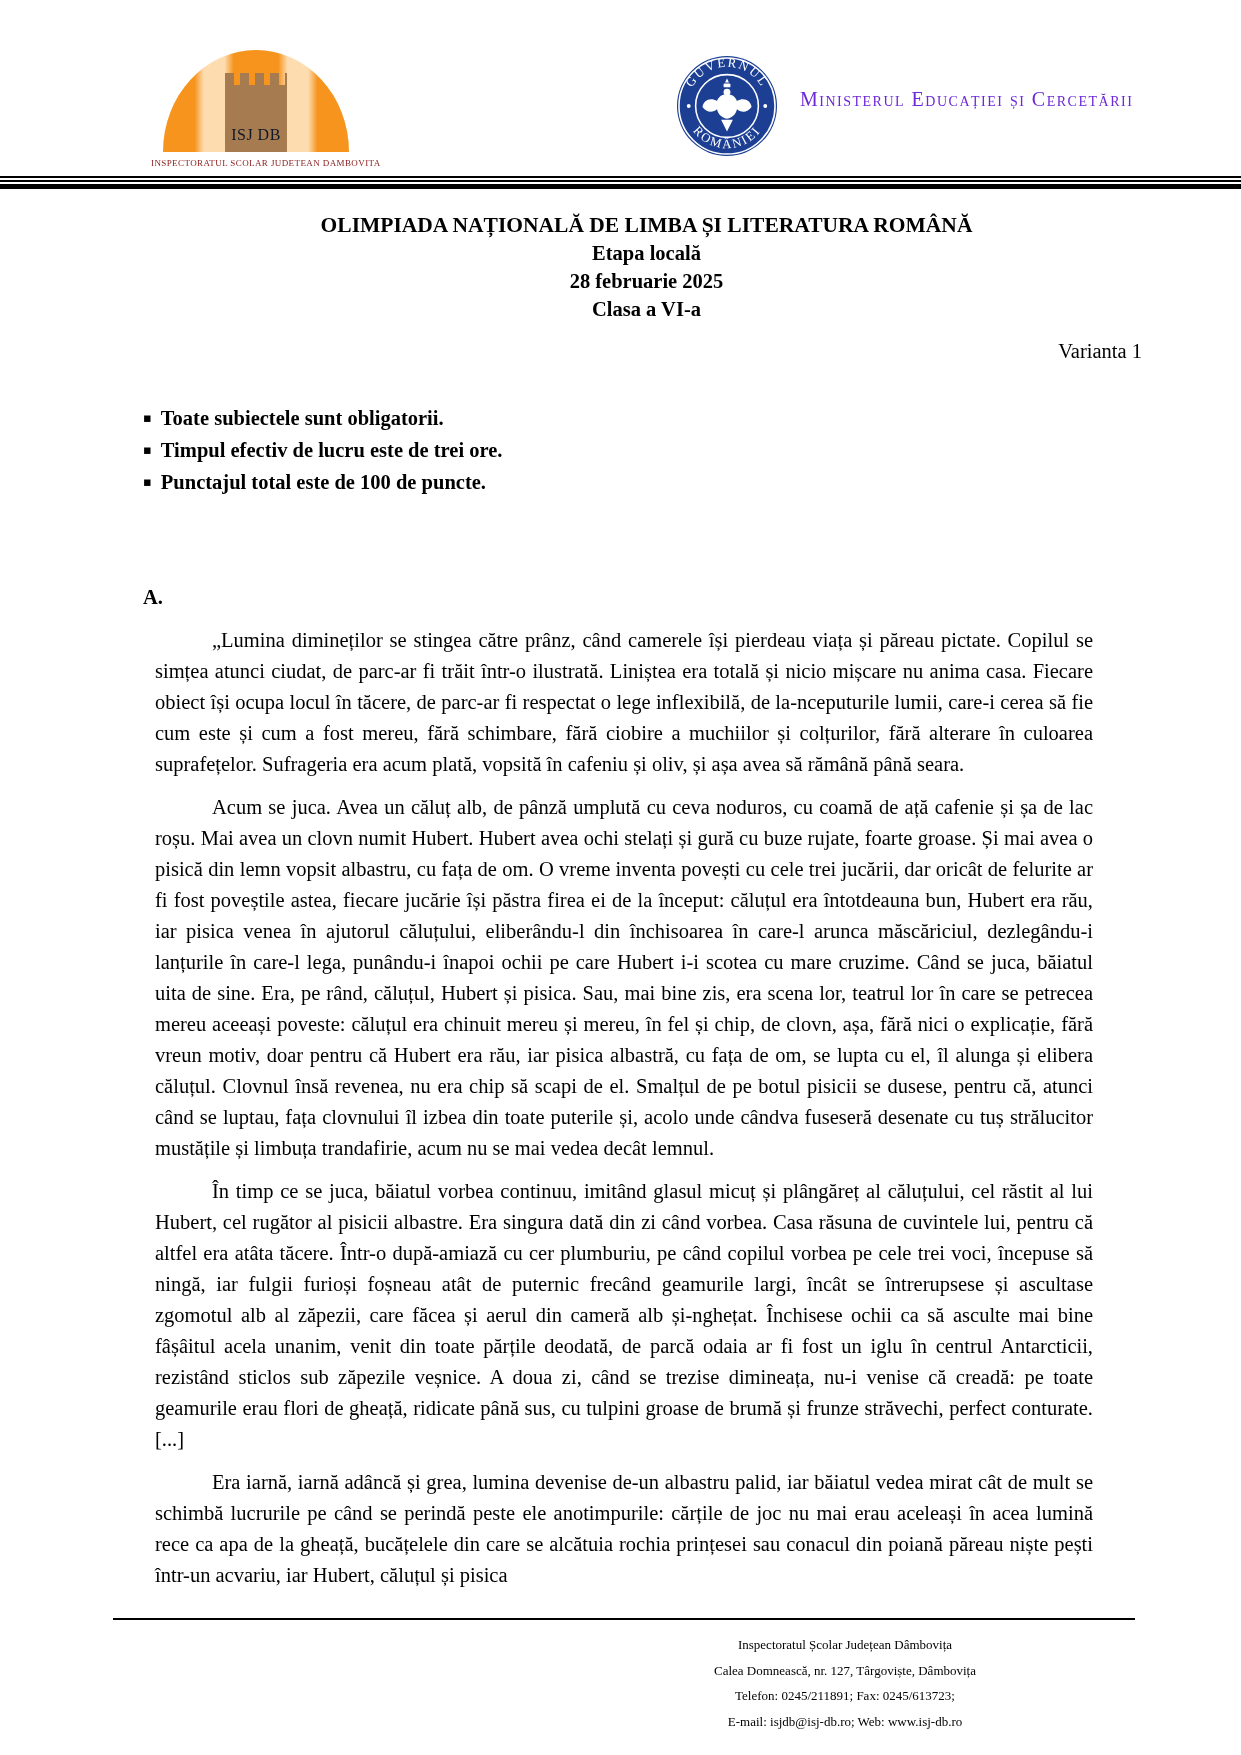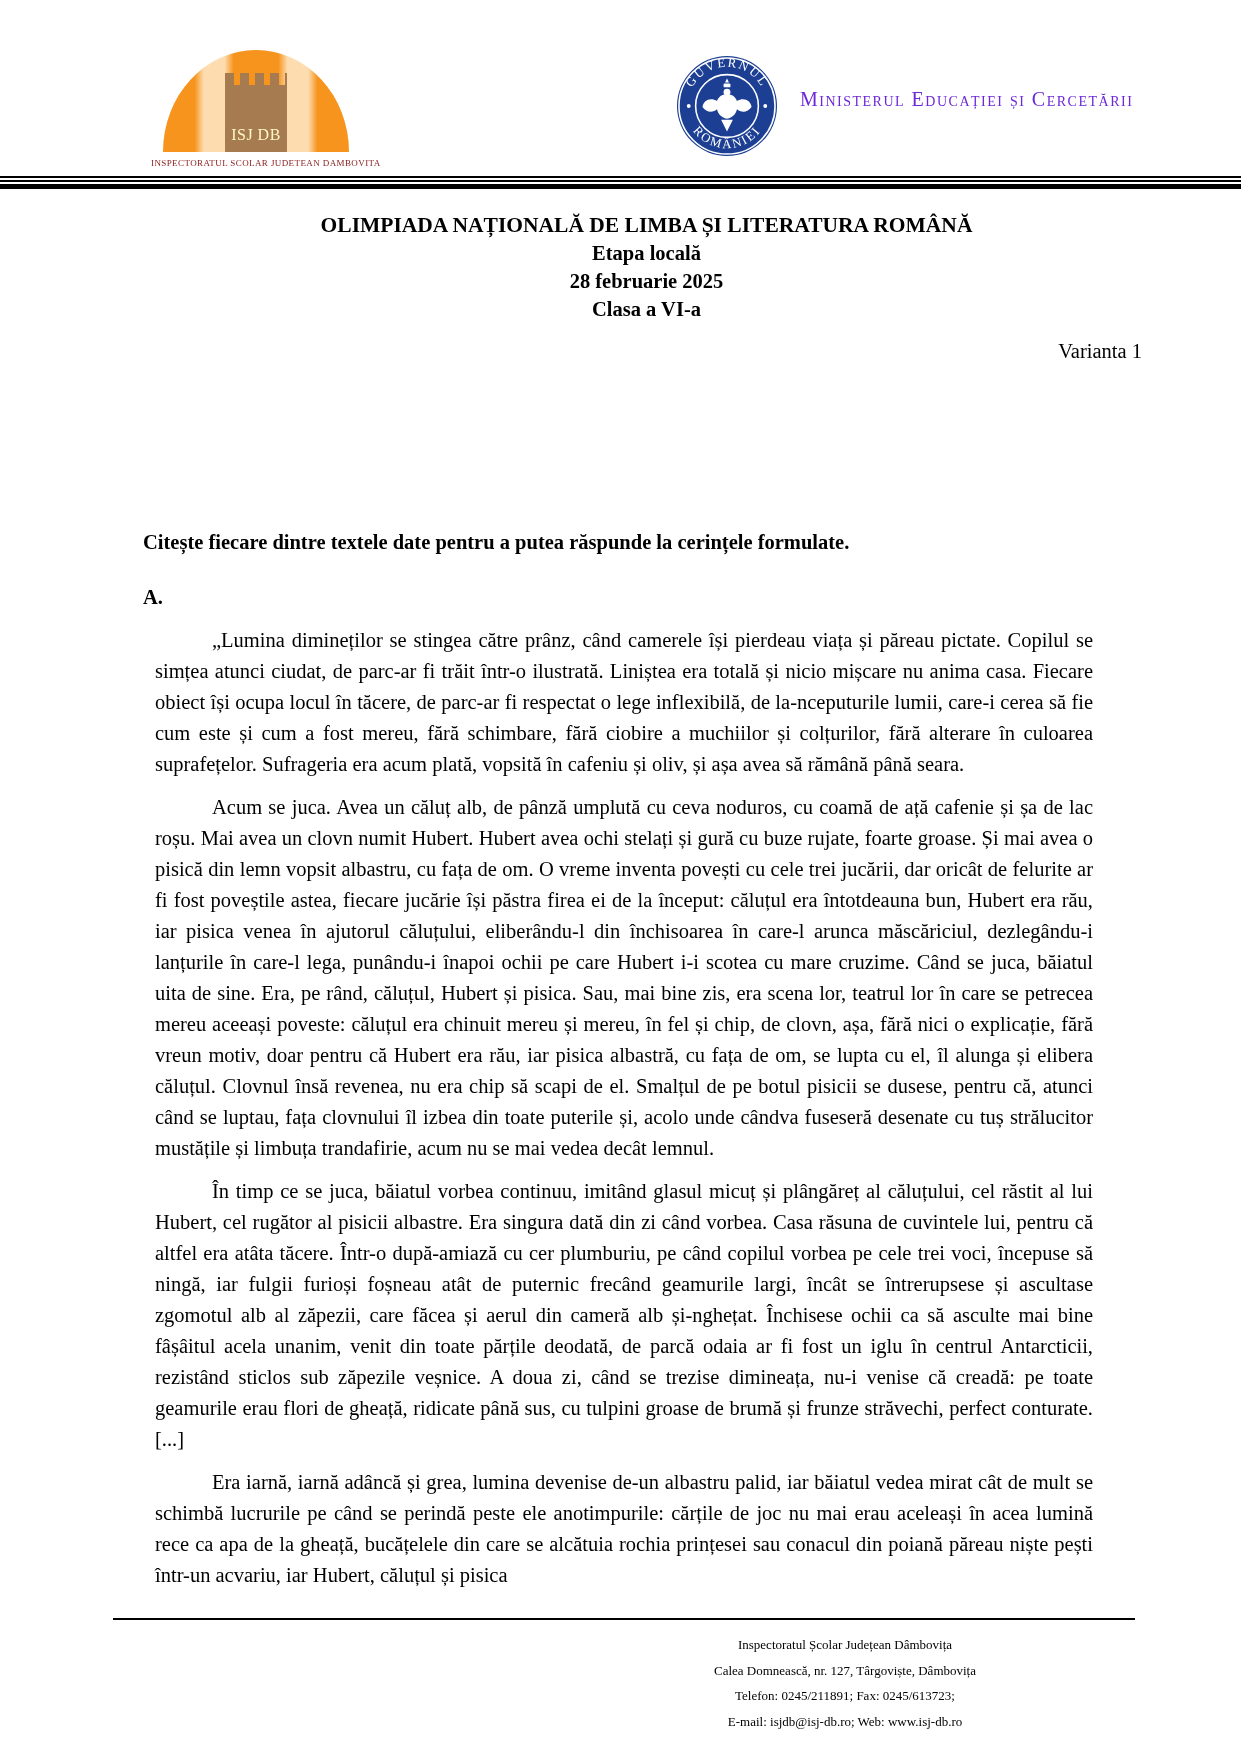--- a/index.html
+++ b/index.html
@@ -25,21 +25,21 @@
   }
   .isj-teeth{
     position:absolute;left:62px;top:23px;width:62px;height:12px;
     background:repeating-linear-gradient(90deg,#A67B4F 0 9px,rgba(0,0,0,0) 9px 15px);
   }
   .isj-tower{
     position:absolute;left:62px;top:35px;width:62px;height:67px;
     background:#A67B4F;
     display:flex;align-items:flex-end;justify-content:center;
   }
-  .isj-acronym{font-size:16px;color:#fef9c3;letter-spacing:.5px;padding-bottom:8px;}
+  .isj-acronym{font-size:16px;color:#0f172a;letter-spacing:.5px;padding-bottom:8px;}
   .isj-caption{
     position:absolute;left:-12px;top:108px;width:214px;
     text-align:center;font-size:9px;letter-spacing:.4px;
     color:#8B2020;white-space:nowrap;
   }
   .gov-seal{position:absolute;left:676px;top:55px;width:102px;height:102px;}
   .ministry{
     position:absolute;left:800px;top:88px;
     font-variant:small-caps;
     font-size:20px;letter-spacing:1.5px;color:#6d28d9;
@@ -135,22 +135,32 @@
     <div class="doc-title">OLIMPIADA NAȚIONALĂ DE LIMBA ȘI LITERATURA ROMÂNĂ</div>
     <div class="doc-sub">Etapa locală</div>
     <div class="doc-sub">28 februarie 2025</div>
     <div class="doc-sub">Clasa a VI-a</div>
   </div>
 
   <div class="variant-line">
     <span>Varianta 1</span>
   </div>
 
+  <div class="bullets">
+    <div class="bullet-line">
+      <span class="bullet-glyph">▪</span><span>Toate subiectele sunt obligatorii.</span>
+    </div>
+    <div class="bullet-line">
+      <span class="bullet-glyph">▪</span><span>Timpul efectiv de lucru este de trei ore.</span>
+    </div>
+    <div class="bullet-line">
+      <span class="bullet-glyph">▪</span><span>Punctajul total este de 100 de puncte.</span>
+    </div>
+  </div>
 
-  <div class="read-note">Citește fiecare dintre textele date pentru a putea răspunde la cerințele formulate.</div>
 
   <div class="section-a">
     <div class="a-label">A.</div>
     <p class="para">„Lumina dimineților se stingea către prânz, când camerele își pierdeau viața și păreau pictate. Copilul se simțea atunci ciudat, de parc-ar fi trăit într-o ilustrată. Liniștea era totală și nicio mișcare nu anima casa. Fiecare obiect își ocupa locul în tăcere, de parc-ar fi respectat o lege inflexibilă, de la-nceputurile lumii, care-i cerea să fie cum este și cum a fost mereu, fără schimbare, fără ciobire a muchiilor și colțurilor, fără alterare în culoarea suprafețelor. Sufrageria era acum plată, vopsită în cafeniu și oliv, și așa avea să rămână până seara.</p>
     <p class="para">Acum se juca. Avea un căluț alb, de pânză umplută cu ceva noduros, cu coamă de ață cafenie și șa de lac roșu. Mai avea un clovn numit Hubert. Hubert avea ochi stelați și gură cu buze rujate, foarte groase. Și mai avea o pisică din lemn vopsit albastru, cu fața de om. O vreme inventa povești cu cele trei jucării, dar oricât de felurite ar fi fost poveștile astea, fiecare jucărie își păstra firea ei de la început: căluțul era întotdeauna bun, Hubert era rău, iar pisica venea în ajutorul căluțului, eliberându-l din închisoarea în care-l arunca măscăriciul, dezlegându-i lanțurile în care-l lega, punându-i înapoi ochii pe care Hubert i-i scotea cu mare cruzime. Când se juca, băiatul uita de sine. Era, pe rând, căluțul, Hubert și pisica. Sau, mai bine zis, era scena lor, teatrul lor în care se petrecea mereu aceeași poveste: căluțul era chinuit mereu și mereu, în fel și chip, de clovn, așa, fără nici o explicație, fără vreun motiv, doar pentru că Hubert era rău, iar pisica albastră, cu fața de om, se lupta cu el, îl alunga și elibera căluțul. Clovnul însă revenea, nu era chip să scapi de el. Smalțul de pe botul pisicii se dusese, pentru că, atunci când se luptau, fața clovnului îl izbea din toate puterile și, acolo unde cândva fuseseră desenate cu tuș strălucitor mustățile și limbuța trandafirie, acum nu se mai vedea decât lemnul.</p>
     <p class="para">În timp ce se juca, băiatul vorbea continuu, imitând glasul micuț și plângăreț al căluțului, cel răstit al lui Hubert, cel rugător al pisicii albastre. Era singura dată din zi când vorbea. Casa răsuna de cuvintele lui, pentru că altfel era atâta tăcere. Într-o după-amiază cu cer plumburiu, pe când copilul vorbea pe cele trei voci, începuse să ningă, iar fulgii furioși foșneau atât de puternic frecând geamurile largi, încât se întrerupsese și ascultase zgomotul alb al zăpezii, care făcea și aerul din cameră alb și-nghețat. Închisese ochii ca să asculte mai bine fâșâitul acela unanim, venit din toate părțile deodată, de parcă odaia ar fi fost un iglu în centrul Antarcticii, rezistând sticlos sub zăpezile veșnice. A doua zi, când se trezise dimineața, nu-i venise că creadă: pe toate geamurile erau flori de gheață, ridicate până sus, cu tulpini groase de brumă și frunze străvechi, perfect conturate. [...]</p>
     <p class="para">Era iarnă, iarnă adâncă și grea, lumina devenise de-un albastru palid, iar băiatul vedea mirat cât de mult se schimbă lucrurile pe când se perindă peste ele anotimpurile: cărțile de joc nu mai erau aceleași în acea lumină rece ca apa de la gheață, bucățelele din care se alcătuia rochia prințesei sau conacul din poiană păreau niște pești într-un acvariu, iar Hubert, căluțul și pisica</p>
   </div>
 
   <div class="footer-rule"></div>

